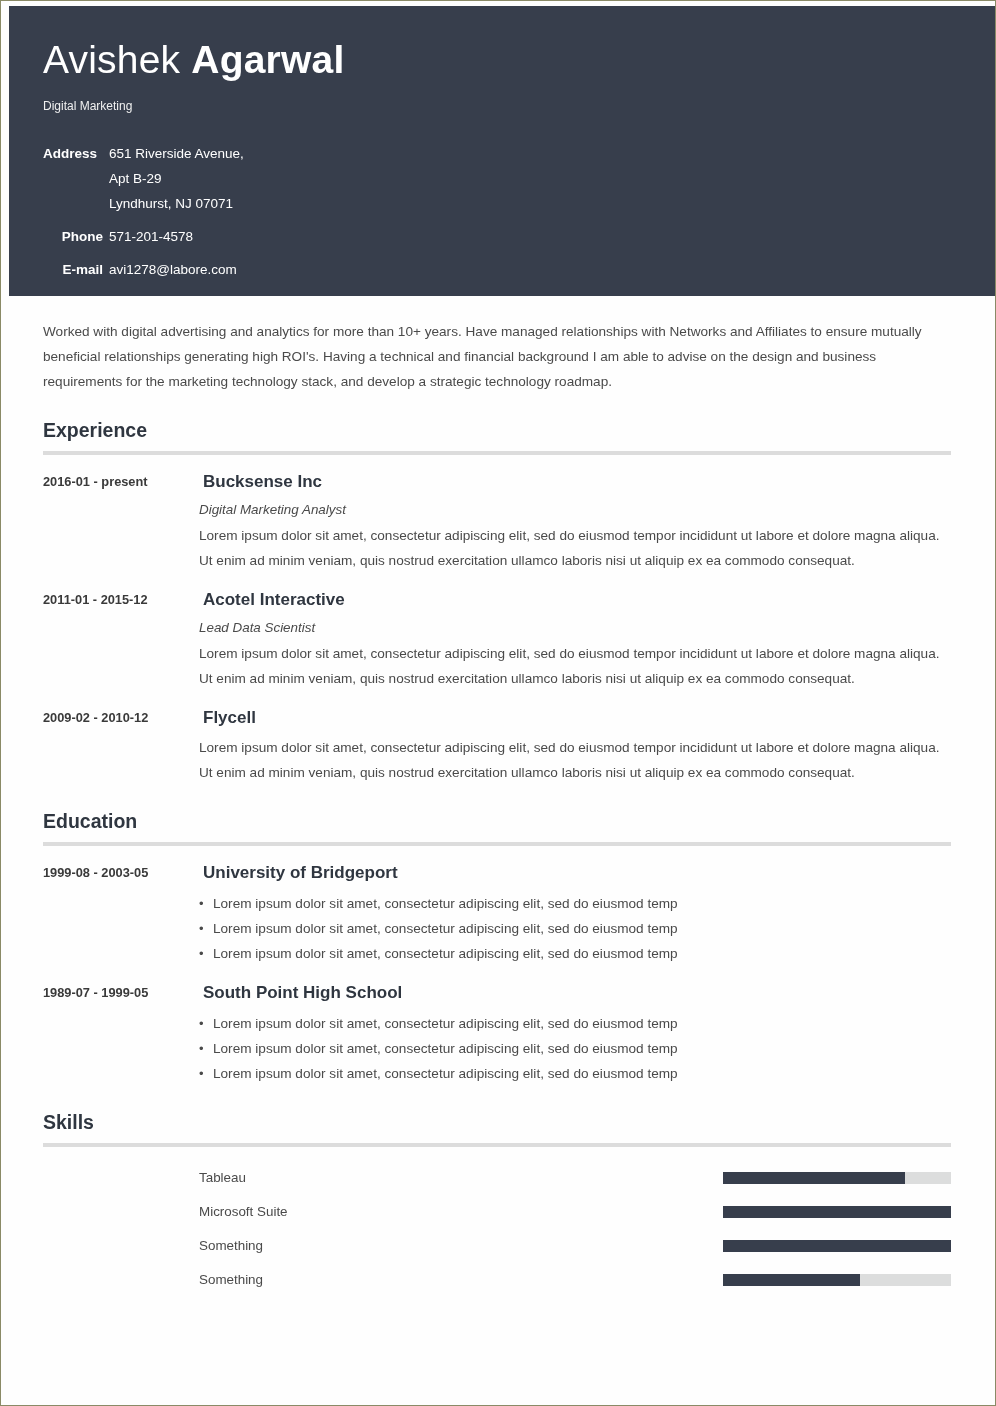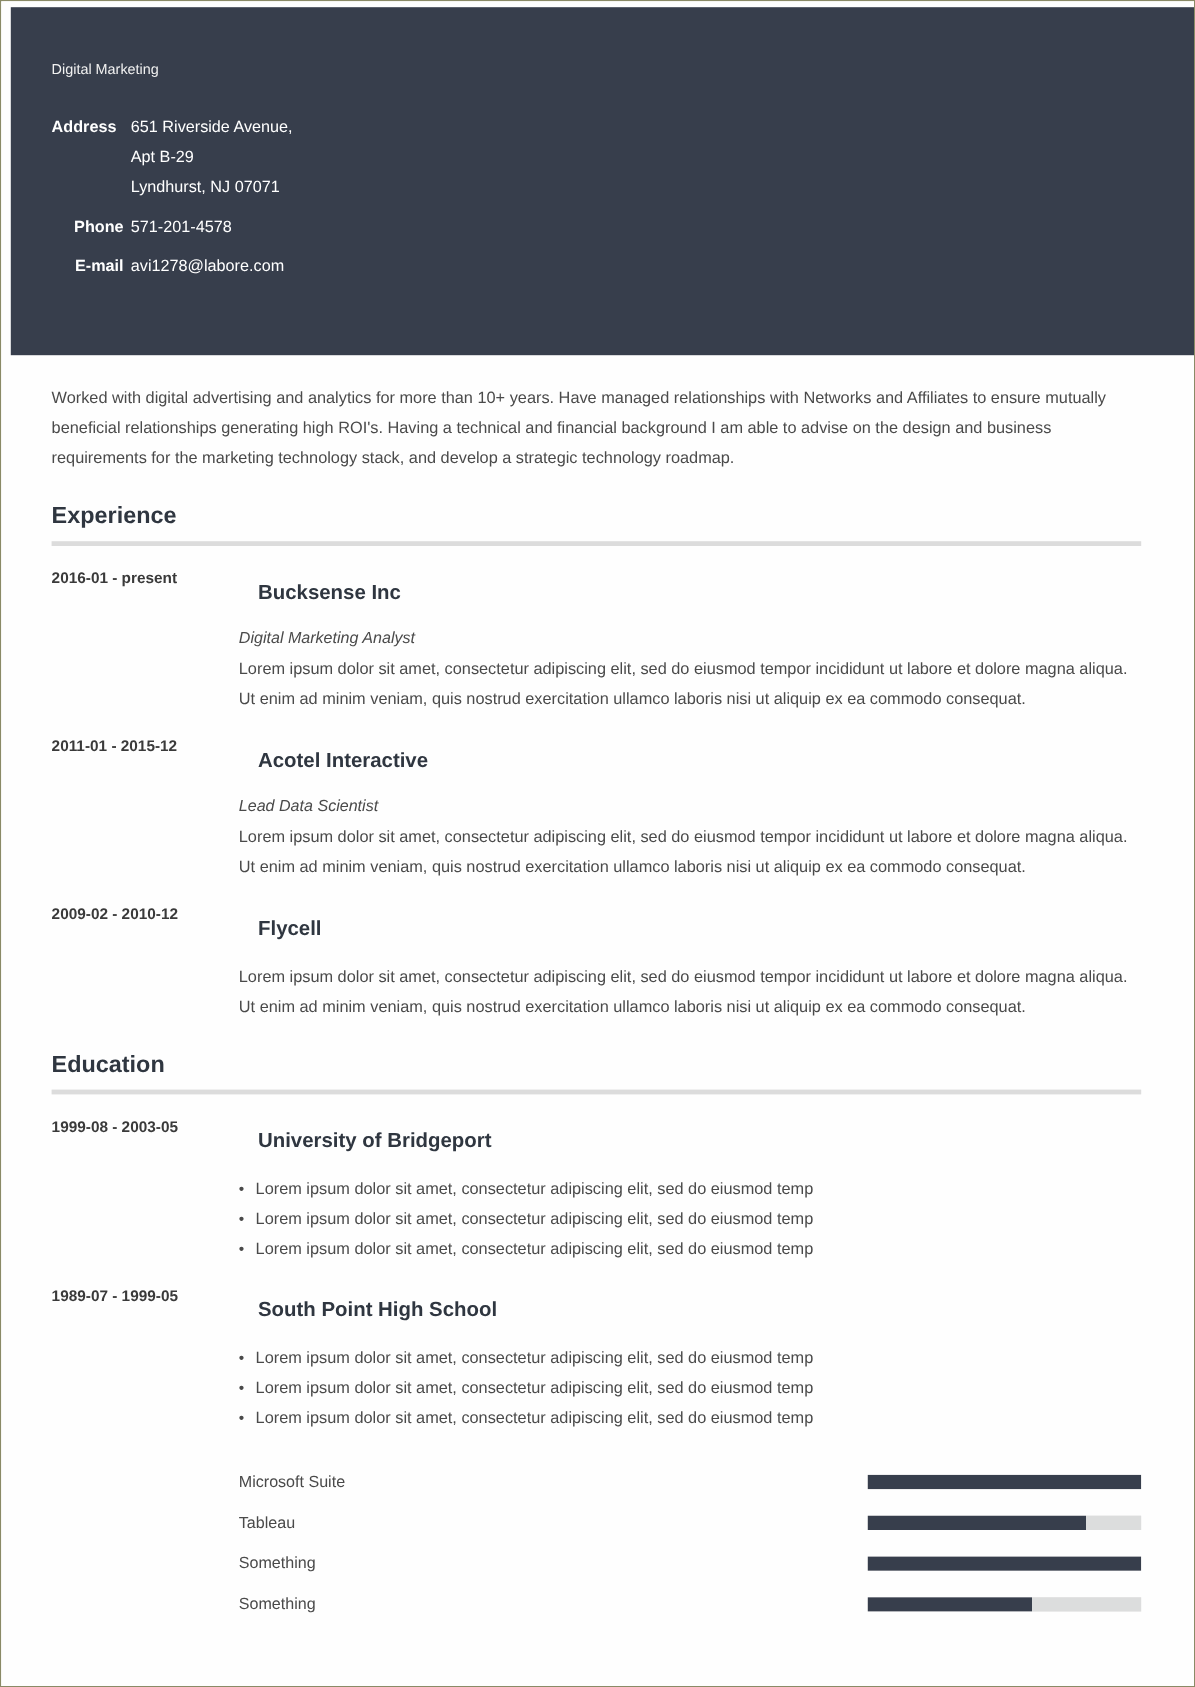--- a/index.html
+++ b/index.html
@@ -128,21 +128,21 @@
     font-weight: 700;
     color: #3a3a3a;
     padding-top: 5px;
   }
   .entry-main { flex: 1 1 auto; min-width: 0; }
   .entry-org {
     font-size: 17px;
     line-height: 23px;
     font-weight: 700;
     color: #2f3640;
-    margin: 16px;
+    margin: 4px;
   }
   .entry-role {
     font-size: 13.4px;
     line-height: 22px;
     font-style: italic;
     color: #4a4a4a;
     margin: 6px 0 0 0;
   }
   .entry-desc {
     font-size: 13.6px;
@@ -204,20 +204,21 @@
     background: #373e4c;
   }
 </style>
 </head>
 <body>
 
 <div class="page" style="border-color: rgb(138, 138, 102);">
   <div class="page-inner">
 
     <div class="header" style="background: rgb(55, 62, 76);">
+      <h1 class="name"><span>Avishek </span><span class="last">Agarwal</span></h1>
       <div class="job-title">Digital Marketing</div>
       <div class="contact">
 
         <div class="contact-row">
           <div class="contact-label">Address</div>
           <div class="contact-value">
             <span class="line">651 Riverside Avenue,</span>
             <span class="line">Apt B-29</span>
             <span class="line">Lyndhurst, NJ 07071</span>
           </div>
@@ -296,38 +297,39 @@
             <ul class="bullets">
               <li>Lorem ipsum dolor sit amet, consectetur adipiscing elit, sed do eiusmod temp</li>
               <li>Lorem ipsum dolor sit amet, consectetur adipiscing elit, sed do eiusmod temp</li>
               <li>Lorem ipsum dolor sit amet, consectetur adipiscing elit, sed do eiusmod temp</li>
             </ul>
           </div>
         </div>
       </div>
 
       <div class="section">
+        <div class="section-title" style="border-bottom-color: rgb(220, 220, 220);">Skills</div>
         <div class="skills-list">
+
+          <div class="skill-row">
+            <div class="skill-spacer"></div>
+            <div class="skill-name">Tableau</div>
+            <div class="skill-bar" style="background: rgb(220, 221, 221);">
+              <div class="skill-bar-fill" style="width: 80%; background: rgb(55, 62, 76);"></div>
+            </div>
+          </div>
 
           <div class="skill-row">
             <div class="skill-spacer"></div>
             <div class="skill-name">Microsoft Suite</div>
             <div class="skill-bar" style="background: rgb(220, 221, 221);">
               <div class="skill-bar-fill" style="width: 100%; background: rgb(55, 62, 76);"></div>
             </div>
           </div>
 
-          <div class="skill-row">
-            <div class="skill-spacer"></div>
-            <div class="skill-name">Tableau</div>
-            <div class="skill-bar" style="background: rgb(220, 221, 221);">
-              <div class="skill-bar-fill" style="width: 80%; background: rgb(55, 62, 76);"></div>
-            </div>
-          </div>
-
 
           <div class="skill-row">
             <div class="skill-spacer"></div>
             <div class="skill-name">Something</div>
             <div class="skill-bar" style="background: rgb(220, 221, 221);">
               <div class="skill-bar-fill" style="width: 100%; background: rgb(55, 62, 76);"></div>
             </div>
           </div>
 
           <div class="skill-row">

